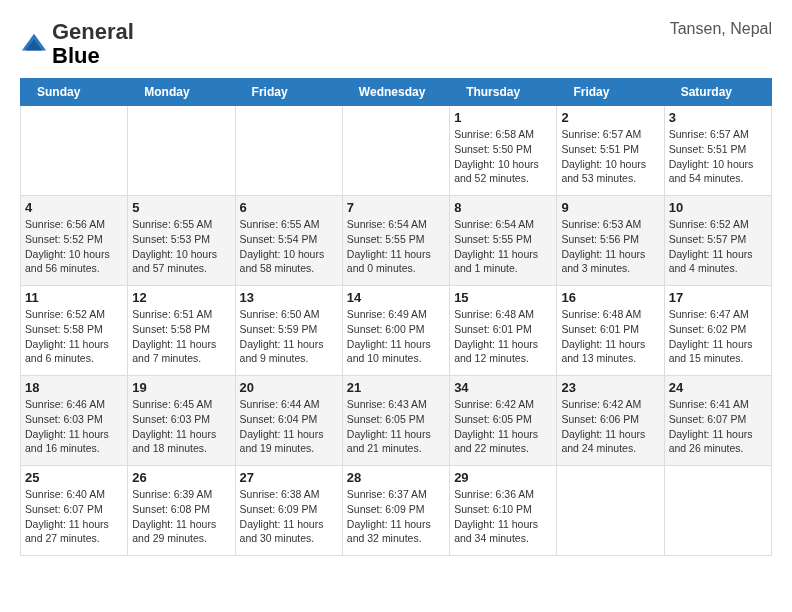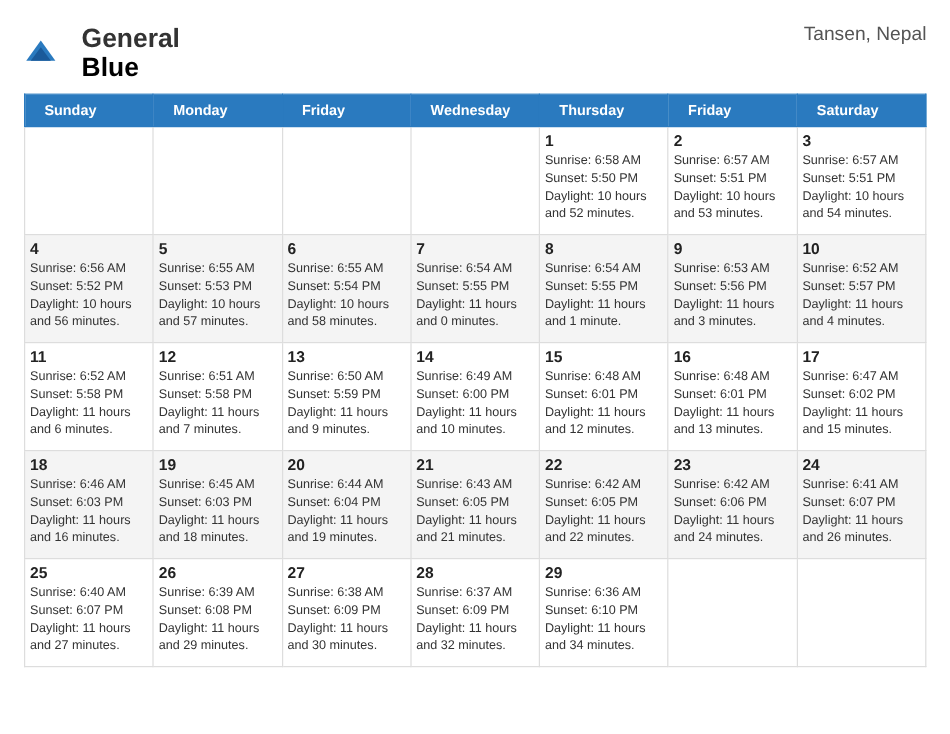--- a/index.html
+++ b/index.html
@@ -12,21 +12,21 @@
     }
     .header {
       display: flex;
       justify-content: space-between;
       align-items: flex-start;
       margin-bottom: 10px;
     }
     .logo {
       display: flex;
       align-items: center;
-      gap: 20px;
+      gap: 4px;
     }
     .logo-text {
       font-size: 22px;
       font-weight: bold;
       line-height: 1.1;
     }
     .logo-general { color: #333; }
     .logo-blue { color: #000000; }
     .logo-icon {
       width: 28px;
@@ -211,21 +211,21 @@
         </td>
         <td>
           <div class="day-num">20</div>
           <div class="day-info">Sunrise: 6:44 AM<br>Sunset: 6:04 PM<br>Daylight: 11 hours and 19 minutes.</div>
         </td>
         <td>
           <div class="day-num">21</div>
           <div class="day-info">Sunrise: 6:43 AM<br>Sunset: 6:05 PM<br>Daylight: 11 hours and 21 minutes.</div>
         </td>
         <td>
-          <div class="day-num">22</div>
+          <div class="day-num">34</div>
           <div class="day-info">Sunrise: 6:42 AM<br>Sunset: 6:05 PM<br>Daylight: 11 hours and 22 minutes.</div>
         </td>
         <td>
           <div class="day-num">23</div>
           <div class="day-info">Sunrise: 6:42 AM<br>Sunset: 6:06 PM<br>Daylight: 11 hours and 24 minutes.</div>
         </td>
         <td>
           <div class="day-num">24</div>
           <div class="day-info">Sunrise: 6:41 AM<br>Sunset: 6:07 PM<br>Daylight: 11 hours and 26 minutes.</div>
         </td>

